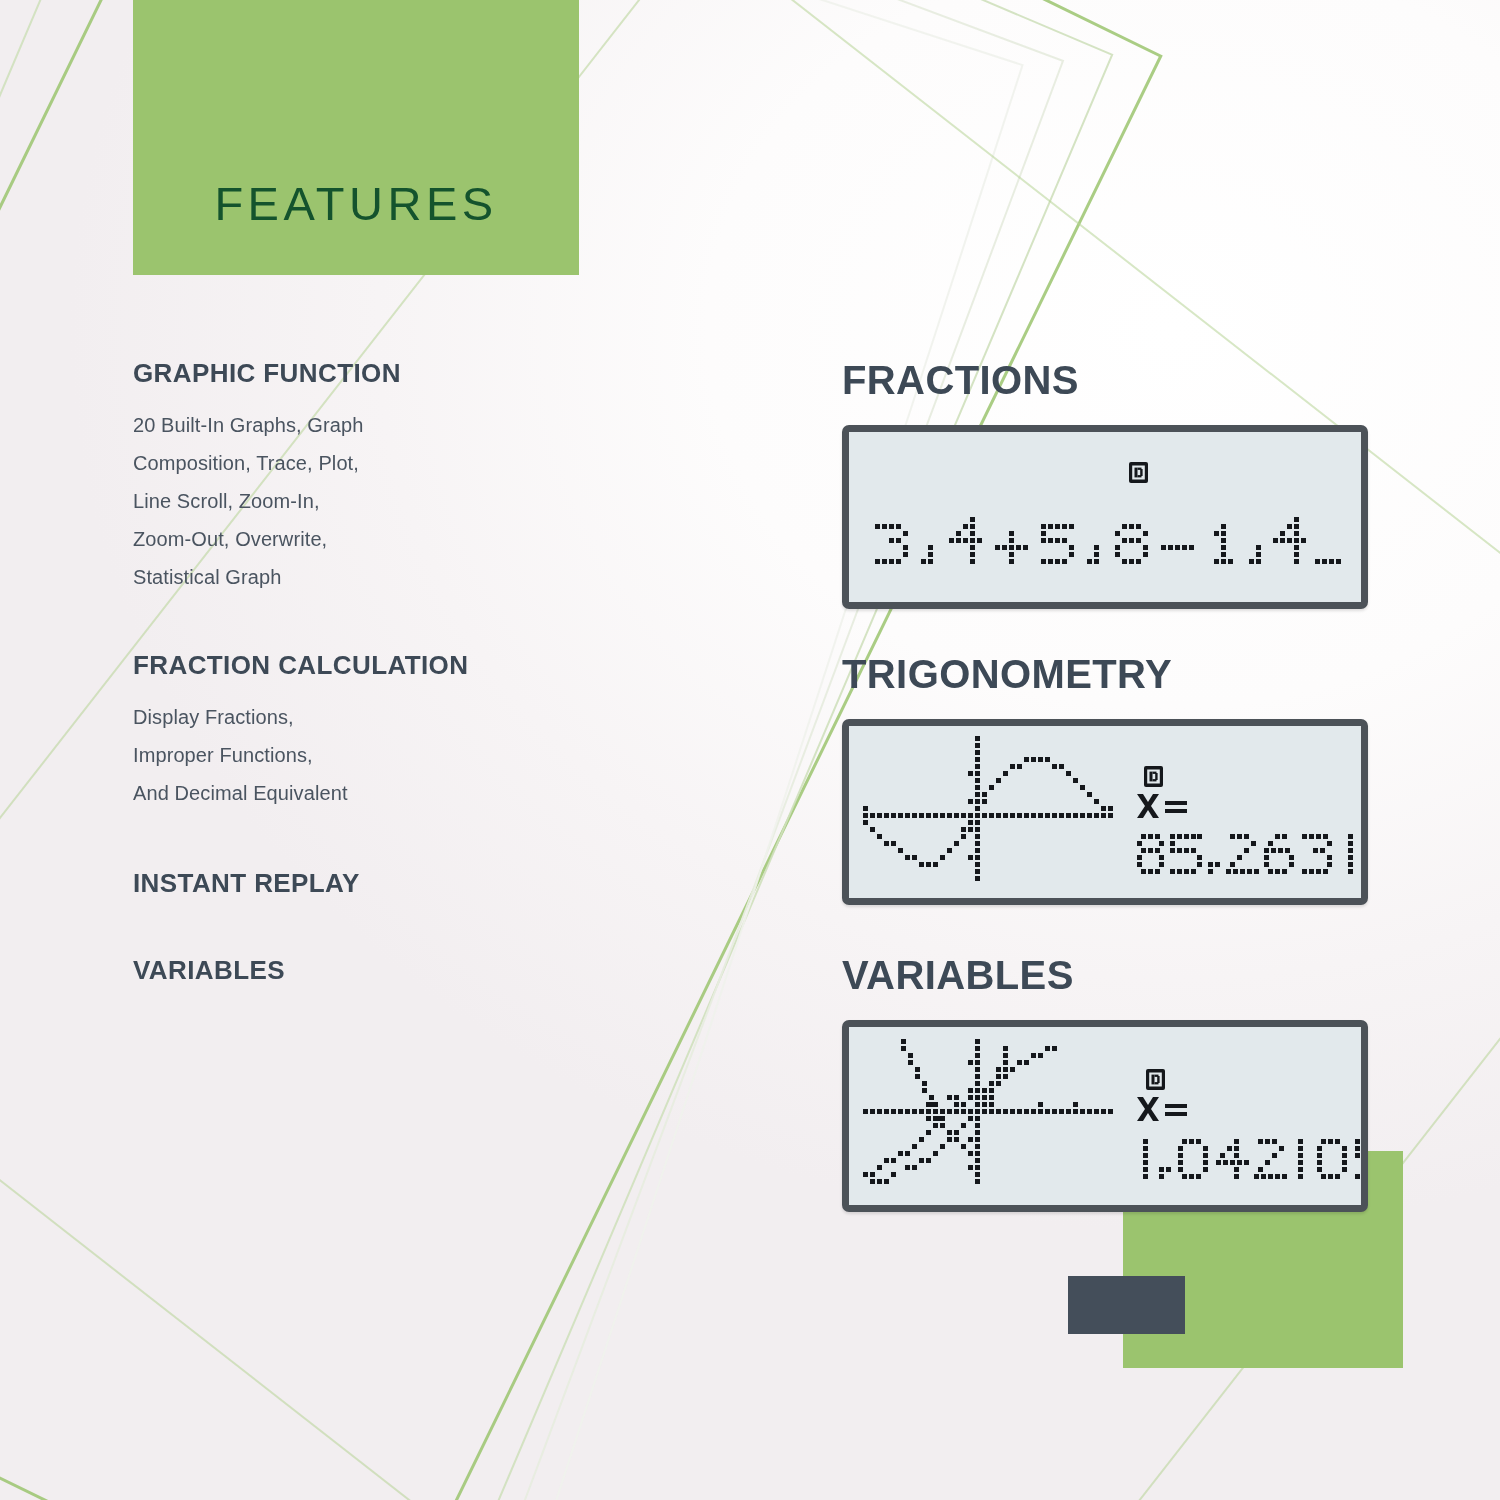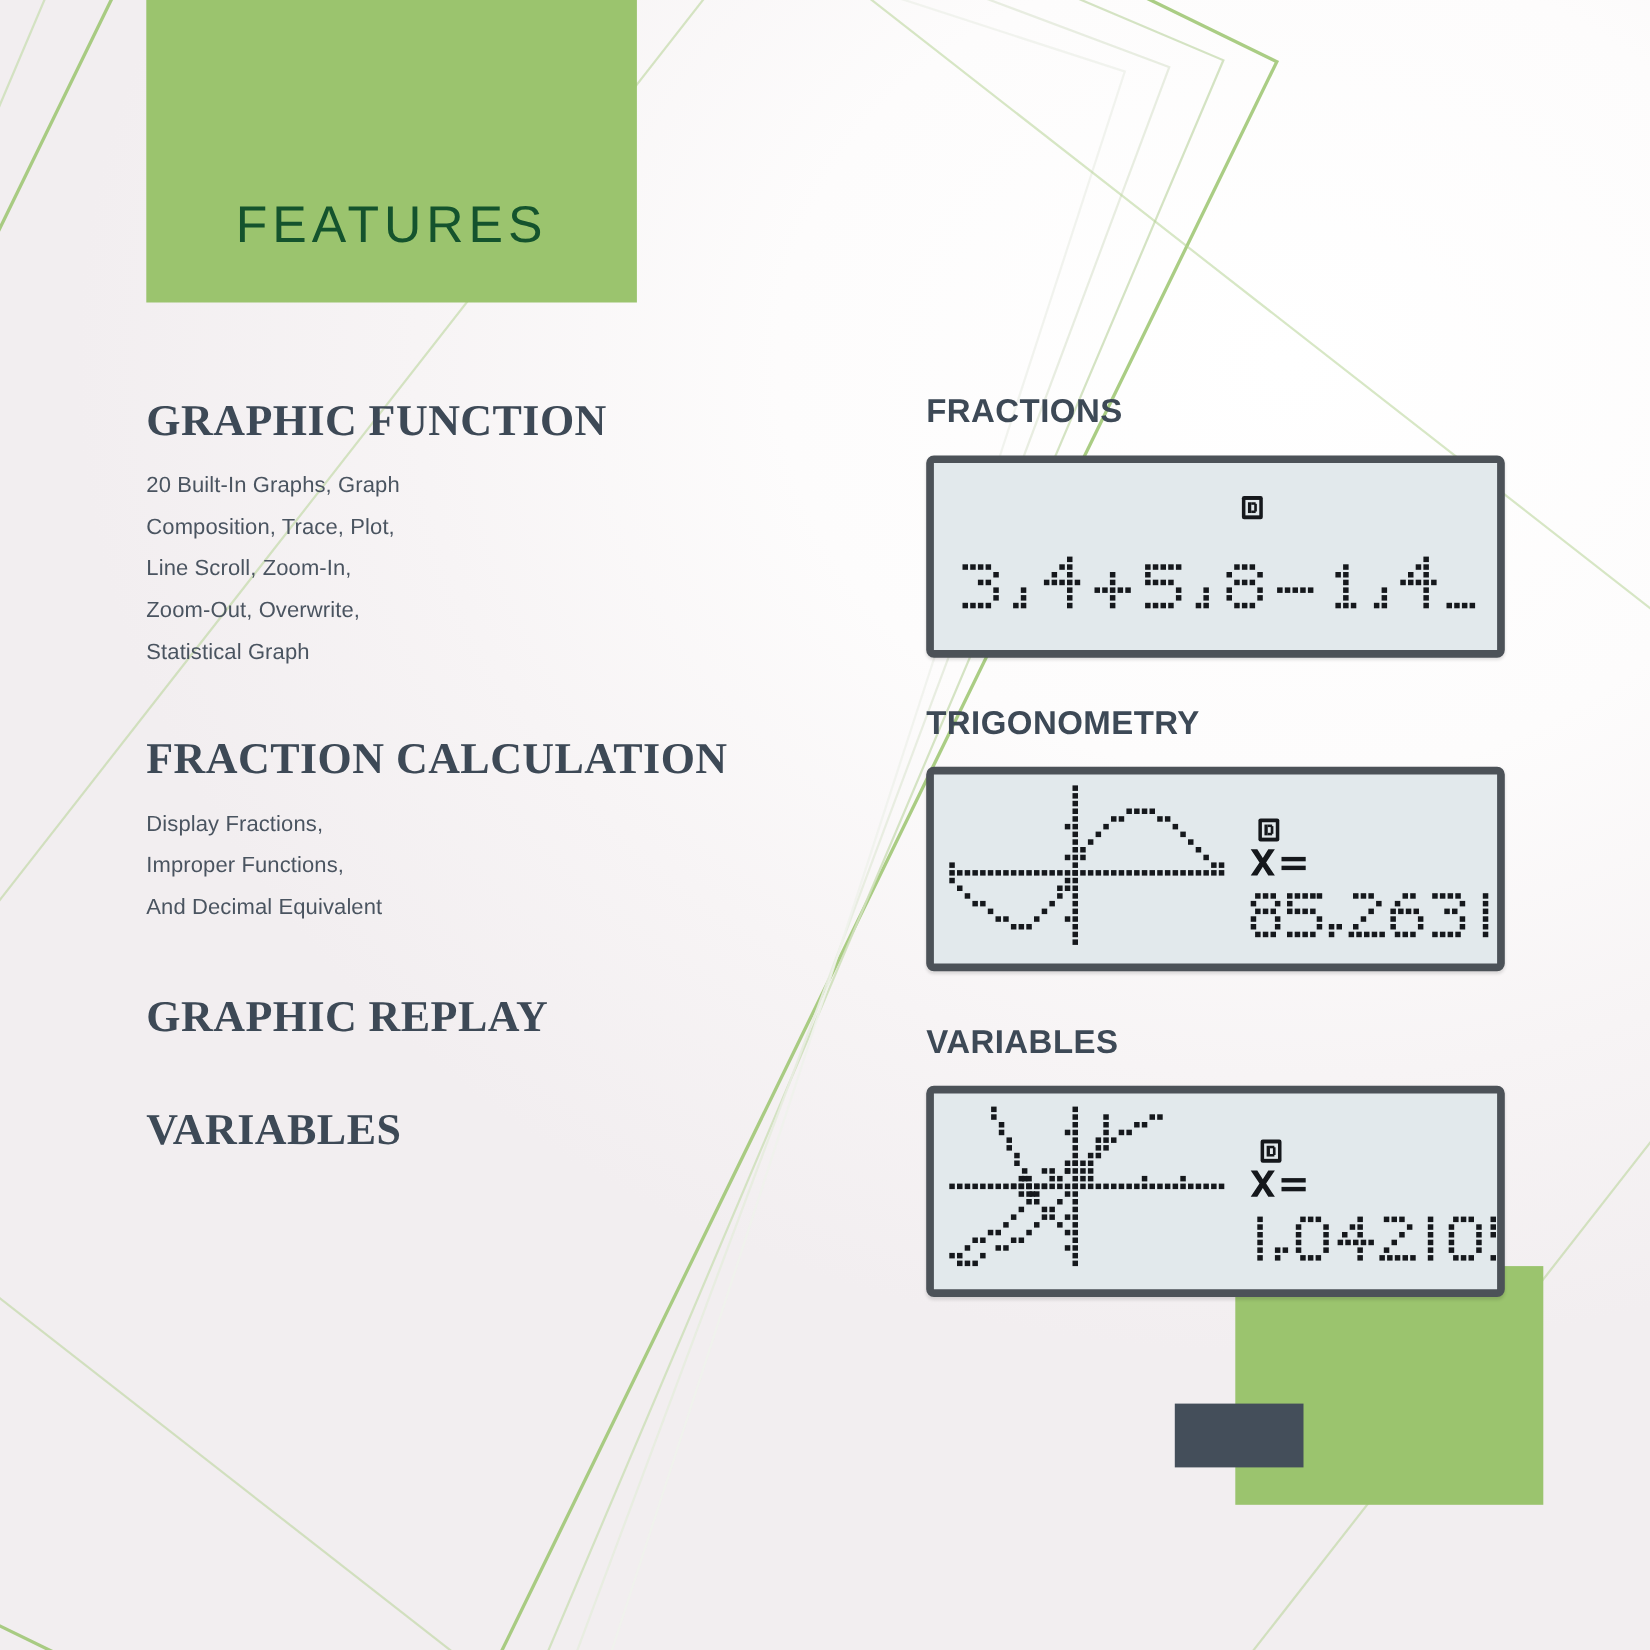--- a/index.html
+++ b/index.html
@@ -73,45 +73,44 @@
   
   #left-col {
     position: absolute;
     left: 133px;
     top: 358px;
     width: 600px;
   }
   .feat-block { margin-bottom: 46px; }
   .feat-head {
     color: #3d4956;
-    font-size: 40px;
+    font-size: 26px;
     font-weight: bold;
     letter-spacing: 0.4px;
     margin-bottom: 17px;
-    font-family: Liberation Serif, serif;
   }
   .feat-body {
     color: #4a5460;
     font-size: 20px;
     line-height: 38px;
     letter-spacing: 0.1px;
     white-space: pre-line;
   }
 
   
   #right-col {
     position: absolute;
     left: 842px;
     top: 358px;
     width: 540px;
   }
   .disp-group { margin-bottom: 40px; }
   .disp-head {
     color: #3d4956;
-    font-size: 30px;
+    font-size: 40px;
     font-weight: bold;
     letter-spacing: 0.4px;
     margin-bottom: 22px;
   }
   .lcd-frame {
     width: 526px;
     height: 186px;
     border: 7px solid #4c5258;
     border-radius: 7px;
     background: #e2e9ec;
@@ -164,21 +163,21 @@
     </div>
 
     <div class="feat-block" style="margin-bottom:56px;">
       <div class="feat-head">FRACTION CALCULATION</div>
       <div class="feat-body">Display Fractions,
 Improper Functions,
 And Decimal Equivalent</div>
     </div>
 
     <div class="feat-block" style="margin-bottom:56px;">
-      <div class="feat-head">GRAPHIC REPLAY</div>
+      <div class="feat-head">INSTANT REPLAY</div>
     </div>
 
     <div class="feat-block" style="margin-bottom:0;">
       <div class="feat-head">VARIABLES</div>
     </div>
 
   </div>
 
   <div id="right-col">
 

